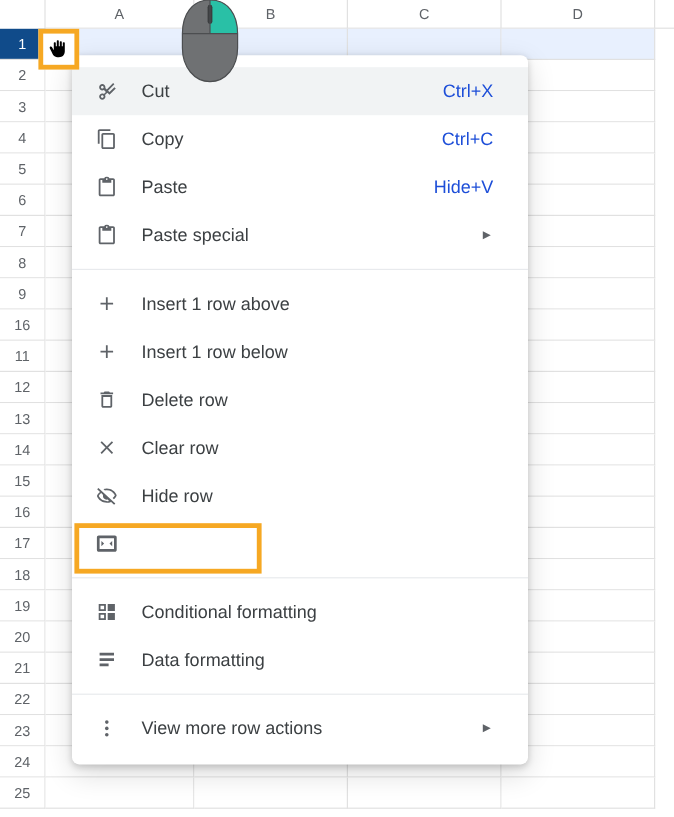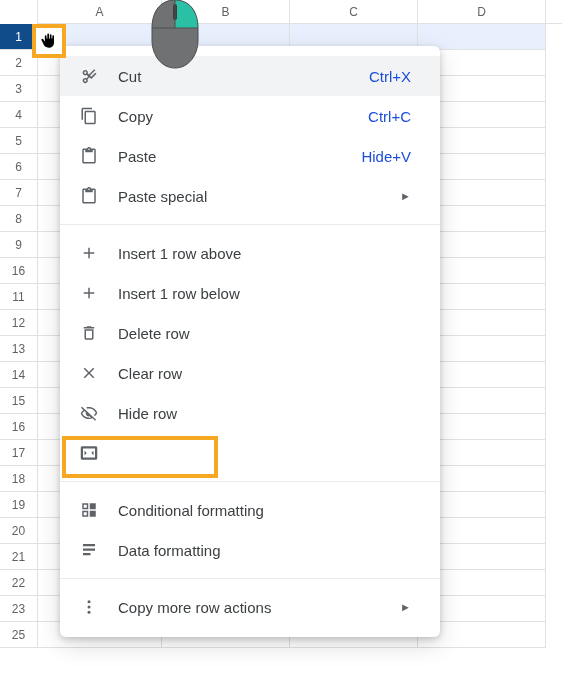--- a/index.html
+++ b/index.html
@@ -275,20 +275,27 @@
         <div class="cell d"></div>
       </div>
       <div class="row">
         <div class="rh">23</div>
         <div class="cell a"></div>
         <div class="cell b"></div>
         <div class="cell c"></div>
         <div class="cell d"></div>
       </div>
       <div class="row">
+        <div class="rh">24</div>
+        <div class="cell a"></div>
+        <div class="cell b"></div>
+        <div class="cell c"></div>
+        <div class="cell d"></div>
+      </div>
+      <div class="row">
         <div class="rh">25</div>
         <div class="cell a"></div>
         <div class="cell b"></div>
         <div class="cell c"></div>
         <div class="cell d"></div>
       </div>
     </div>
 </div>
 
 <div class="hl-cursor">
@@ -409,21 +416,21 @@
   </div>
   <div class="sep"></div>
   <div class="mi">
     <span class="ic">
         <svg width="18" height="18" viewBox="0 0 24 24">
           <circle fill="#5f6368" cx="12" cy="5" r="2"></circle>
           <circle fill="#5f6368" cx="12" cy="12" r="2"></circle>
           <circle fill="#5f6368" cx="12" cy="19" r="2"></circle>
         </svg>
       </span>
-    <span class="lbl">Copy more row actions</span>
+    <span class="lbl">View more row actions</span>
     <span class="arw">►</span>
   </div>
 </div>
 
 <div class="hl-resize"></div>
 
 <div class="mouse">
   <svg width="54" height="72" viewBox="0 0 54 72">
     <path d="M27 2 C12 2 4 14 4 30 L4 42 C4 58 14 70 27 70 C40 70 50 58 50 42 L50 30 C50 14 42 2 27 2 Z" fill="#6f7173"></path>
     <path d="M27 2 C12 2 4 14 4 30 L27 30 Z" fill="#6f7173"></path>

